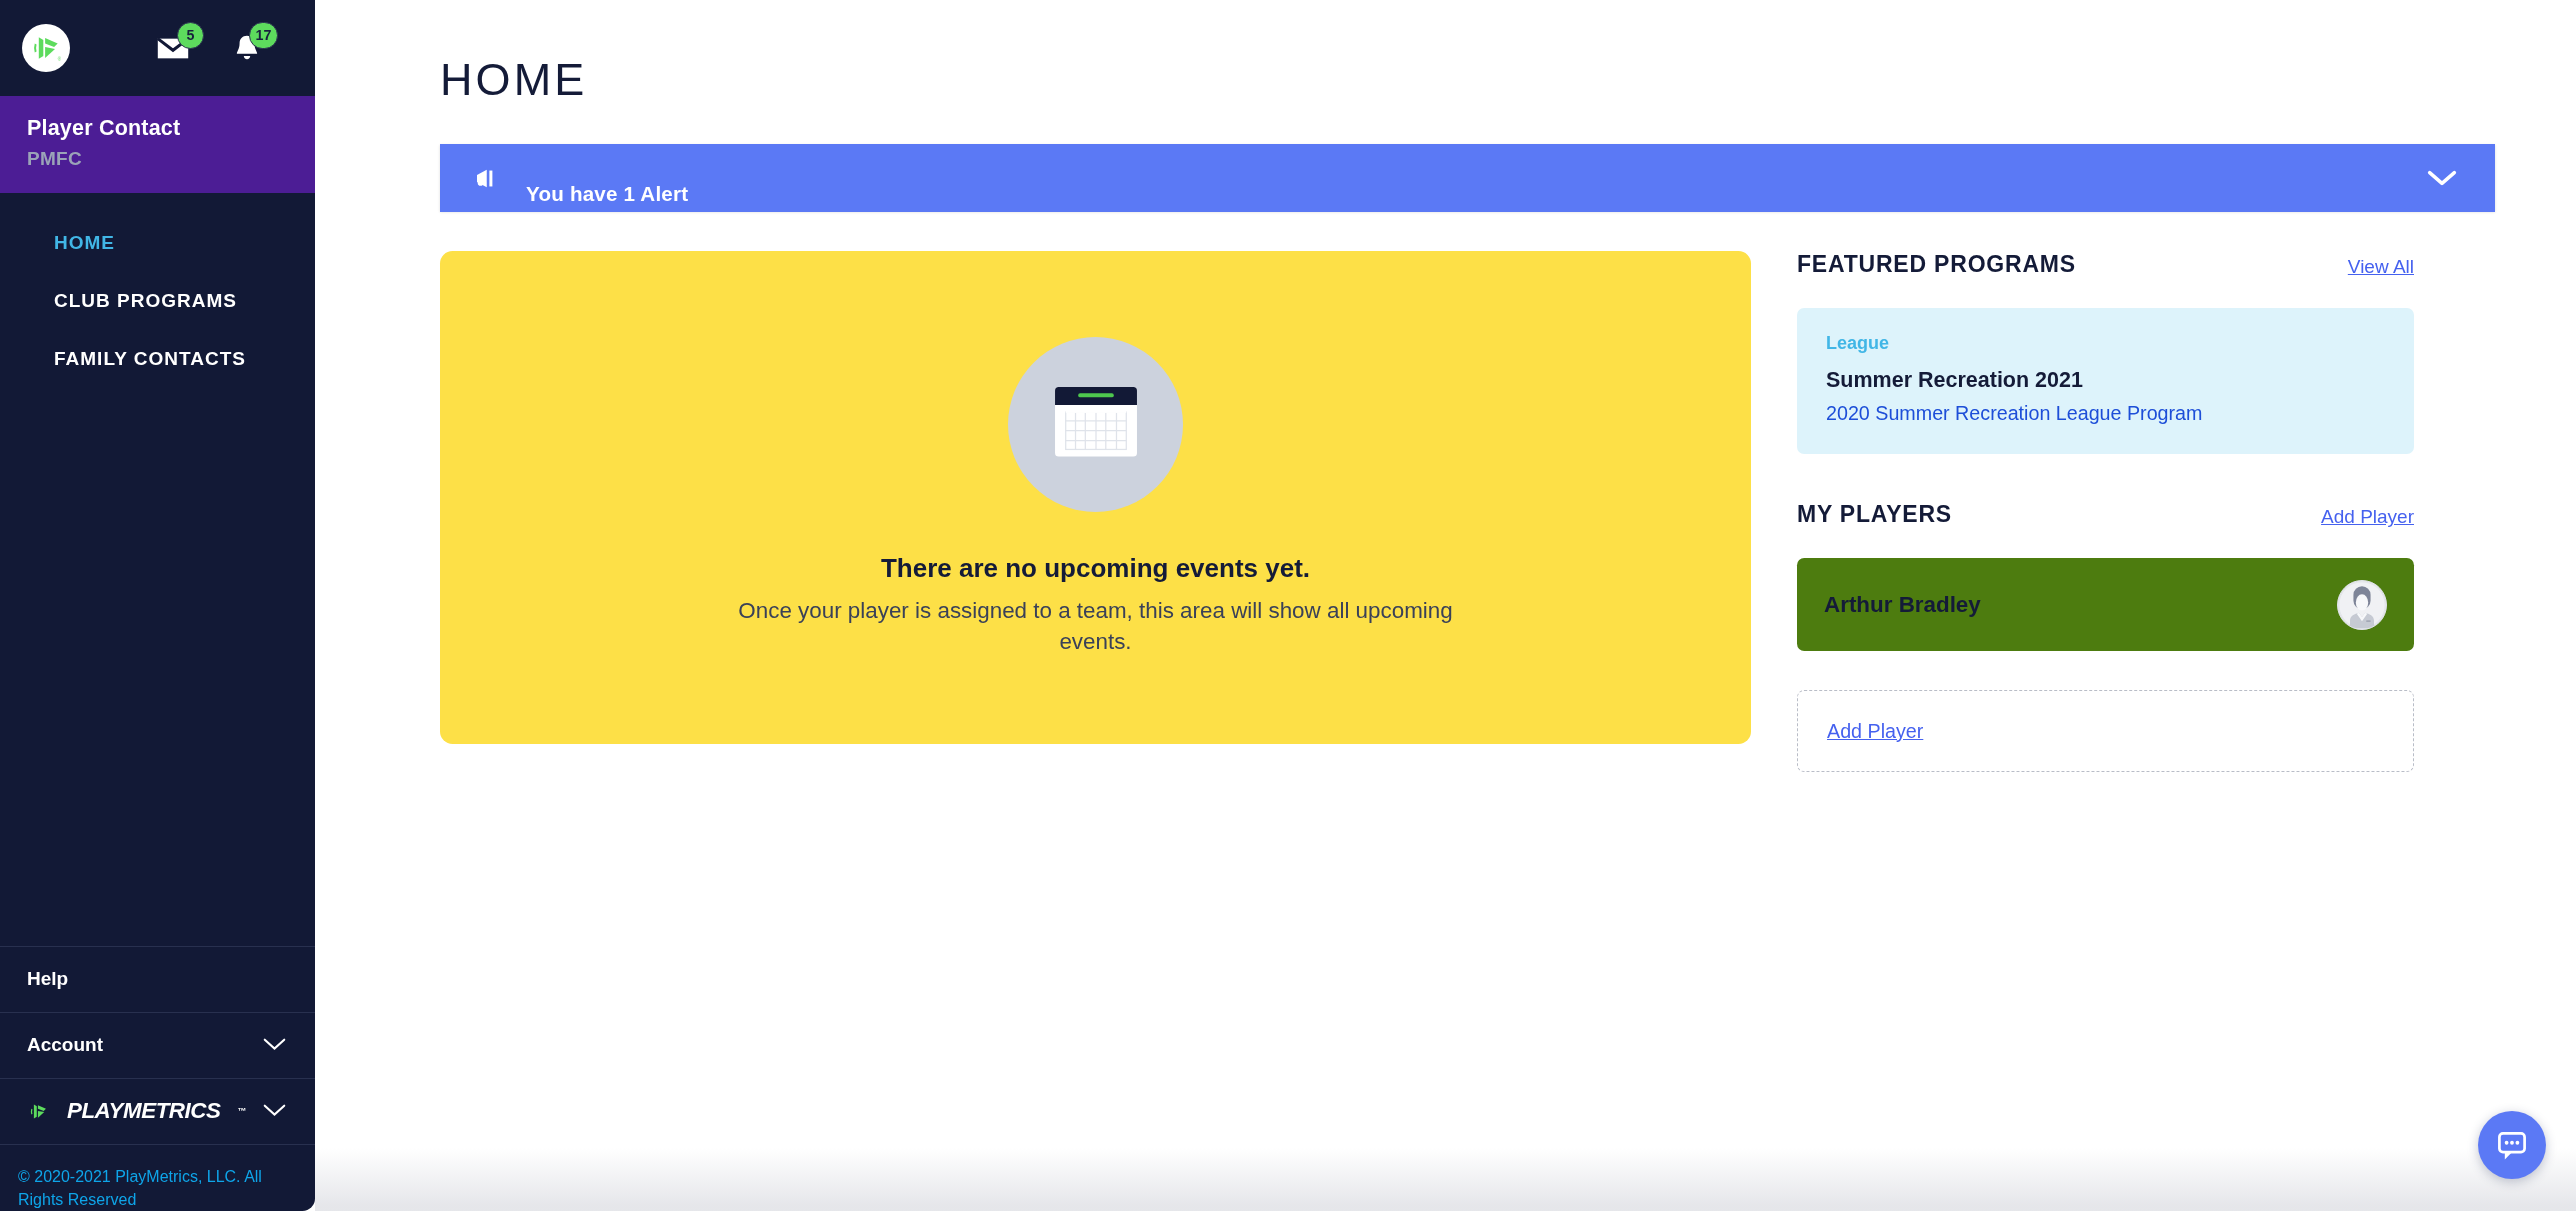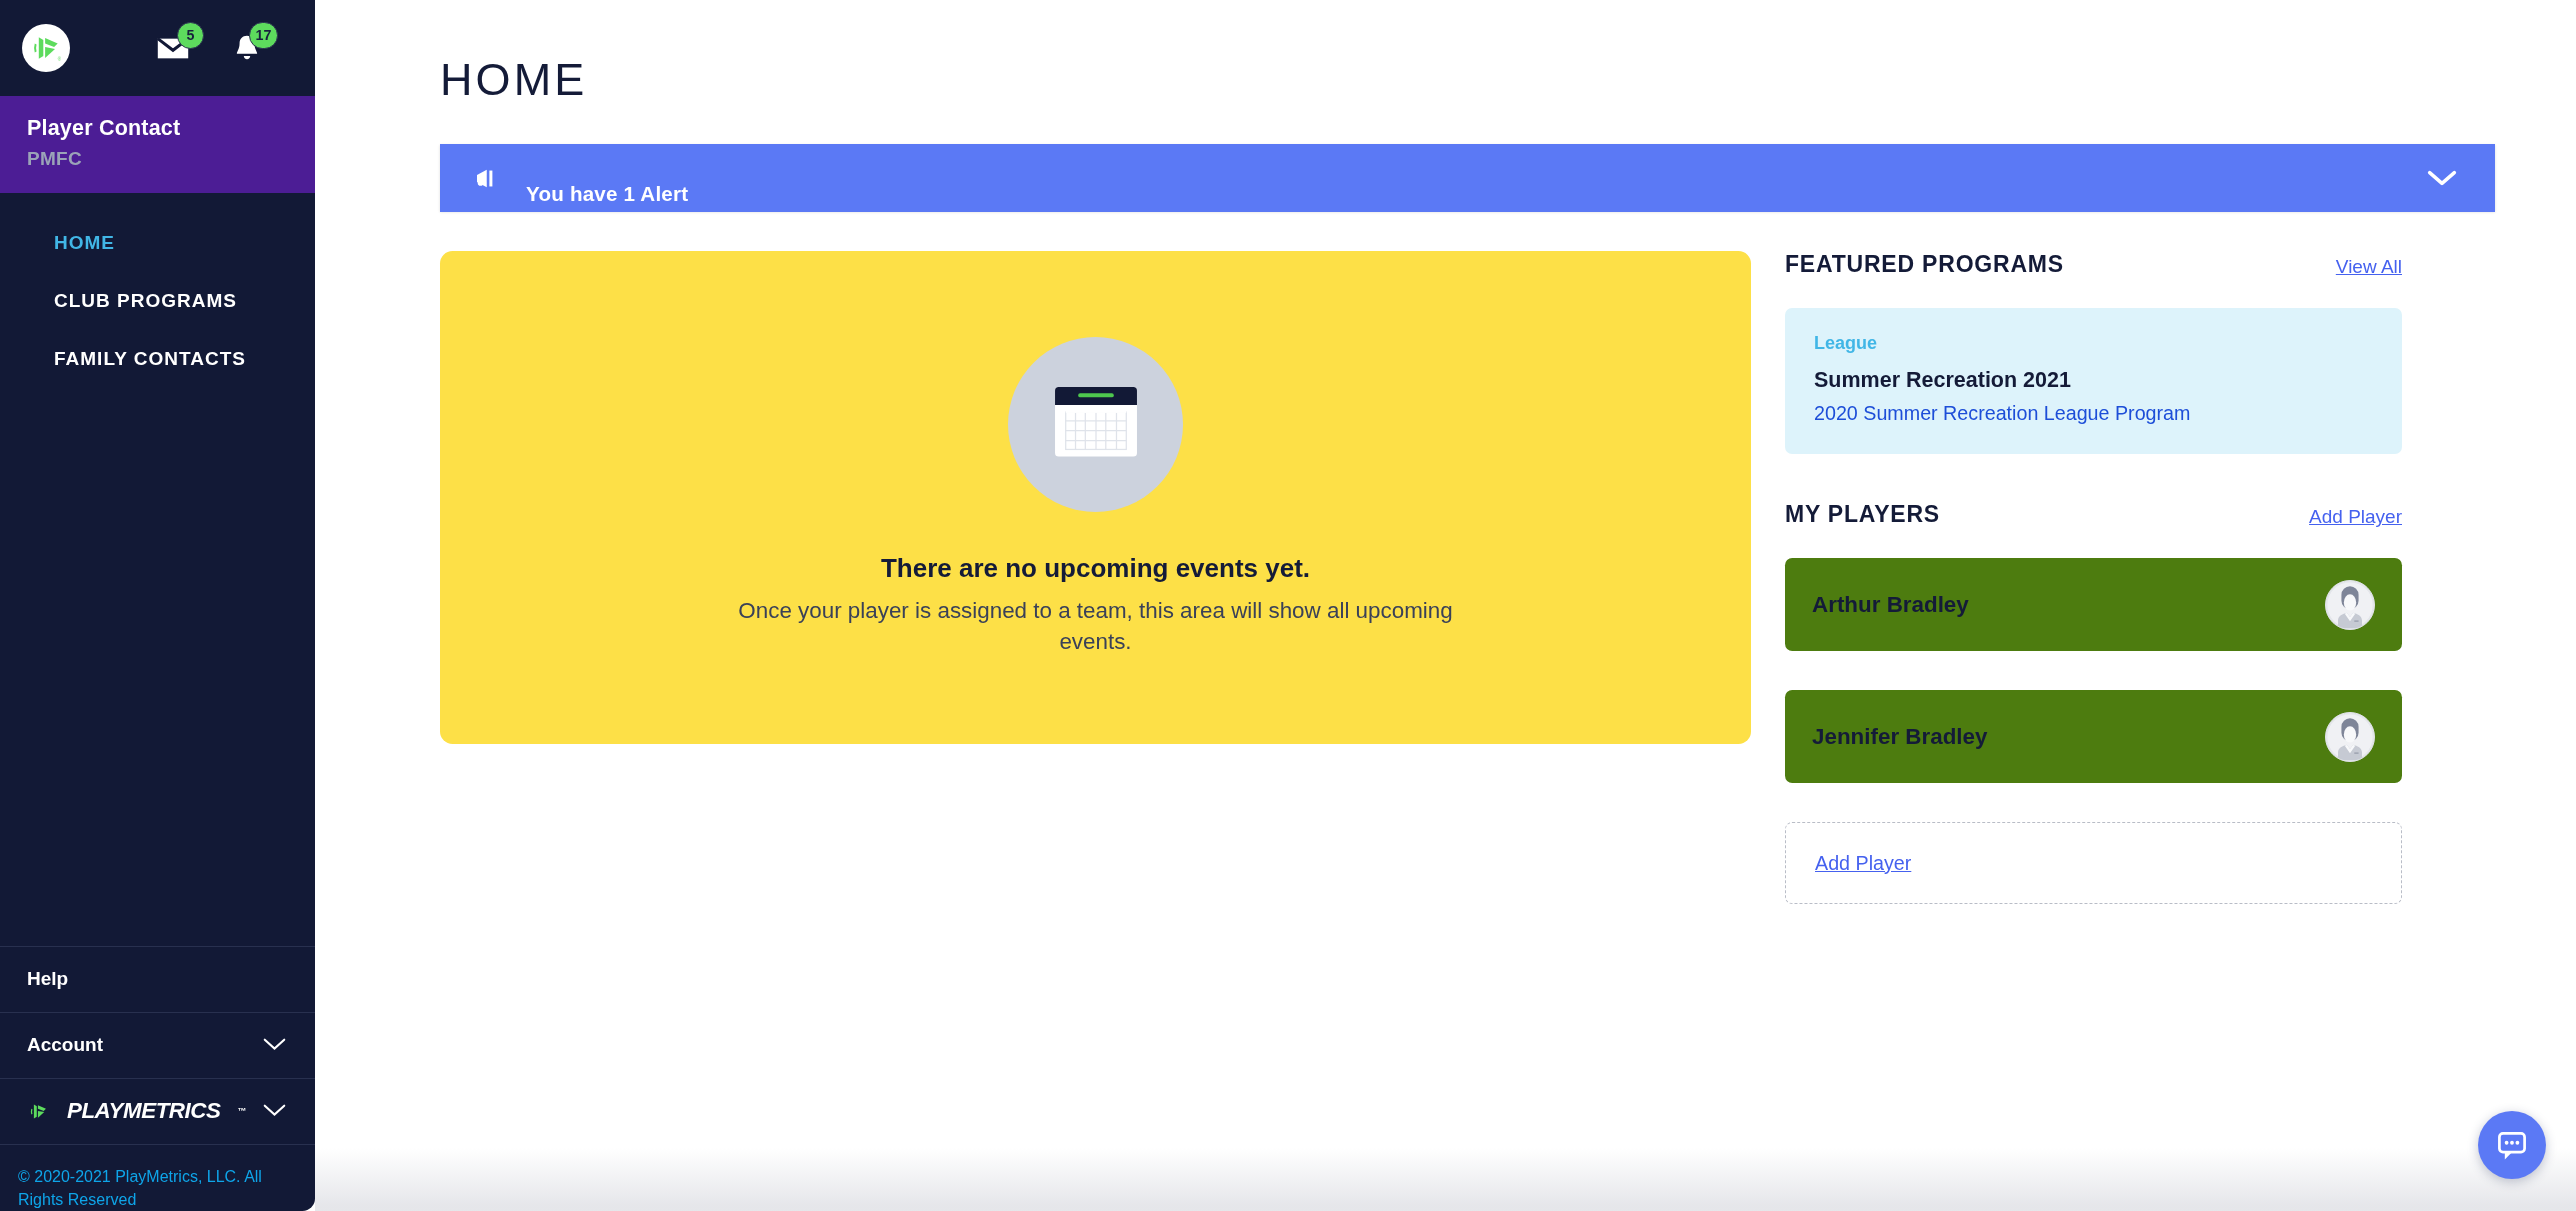--- a/index.html
+++ b/index.html
@@ -133,21 +133,21 @@
     display:flex; align-items:center; justify-content:center;
     margin-bottom: 41px;
   }
   .empty-title { font-size: 26px; font-weight: 700; color:#141b38; margin-bottom: 10.7px; }
   .empty-sub {
     font-size: 22.4px; color:#3a4158; font-weight:400; text-align:center;
     line-height: 1.42; max-width: 725px;
   }
 
   
-  .right-col { flex: 0 0 617px; margin-left: 34px; }
+  .right-col { flex: 0 0 617px; margin-left: 46px; }
   .rc-head {
     display:flex; align-items:flex-end; justify-content:space-between;
     margin-bottom: 30px;
   }
   .rc-title { font-size: 23px; font-weight:700; color:#141b38; letter-spacing:0.8px;}
   .rc-link { font-size:19px; color:#4561ef; text-decoration: underline; cursor:pointer;}
 
   .program-card {
     background: #ddf3fb;
     border-radius: 7px;
@@ -358,34 +358,20 @@
                 <path d="M18 16 a10 10 0 0 1 20 0 v7 a10 10 0 0 1 -20 0 z" fill="#7e8598"></path>
                 <path d="M21.5 22 a6.5 9 0 0 0 13 0 v2.5 a6.5 9 0 0 1 -13 0 z" fill="#f7f8fa"></path>
                 <ellipse cx="28" cy="25" rx="7.2" ry="9.4" fill="#f7f8fa"></ellipse>
                 <path d="M14 55 v-9 c0-5 5.5-8 10.5-9 L28 42 l3.5 -5 C36.5 38 42 41 42 46 v9 z" fill="#c6cad3"></path>
                 <path d="M24.5 37 L28 42 L31.5 37 l2.6 1.3 L28 47 l-6.1 -8.7 z" fill="#f7f8fa"></path>
                 <rect x="33" y="46" width="5" height="1.6" fill="#9aa0ad"></rect>
               </svg>
             </span>
           </div>
 
-          <div class="player-card">
-            <span class="player-name">Jennifer Bradley</span>
-            <span class="player-avatar">
-              <svg width="50" height="50" viewBox="0 0 56 56">
-                <circle cx="28" cy="28" r="27" fill="#f0f1f4" stroke="#e2e4e9" stroke-width="1"></circle>
-                <path d="M18 16 a10 10 0 0 1 20 0 v7 a10 10 0 0 1 -20 0 z" fill="#7e8598"></path>
-                <path d="M21.5 22 a6.5 9 0 0 0 13 0 v2.5 a6.5 9 0 0 1 -13 0 z" fill="#f7f8fa"></path>
-                <ellipse cx="28" cy="25" rx="7.2" ry="9.4" fill="#f7f8fa"></ellipse>
-                <path d="M14 55 v-9 c0-5 5.5-8 10.5-9 L28 42 l3.5 -5 C36.5 38 42 41 42 46 v9 z" fill="#c6cad3"></path>
-                <path d="M24.5 37 L28 42 L31.5 37 l2.6 1.3 L28 47 l-6.1 -8.7 z" fill="#f7f8fa"></path>
-                <rect x="33" y="46" width="5" height="1.6" fill="#9aa0ad"></rect>
-              </svg>
-            </span>
-          </div>
 
           <div class="add-player-box">
             <a class="lnk">Add Player</a>
           </div>
 
         </div>
       </div>
     </div>
 
     <div class="bottom-fade"></div>

